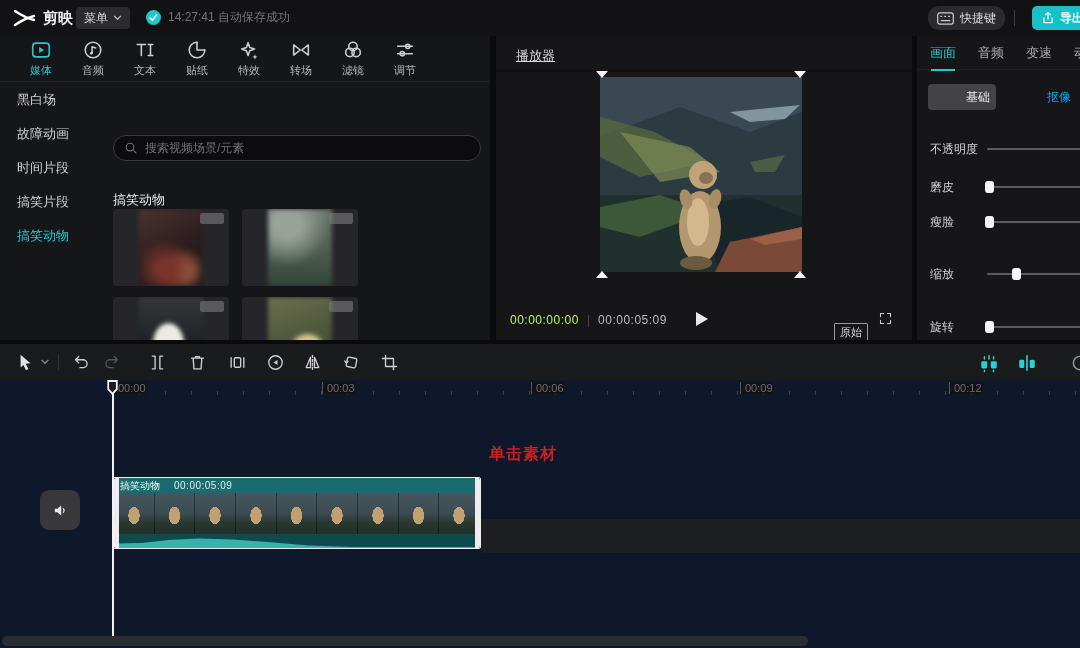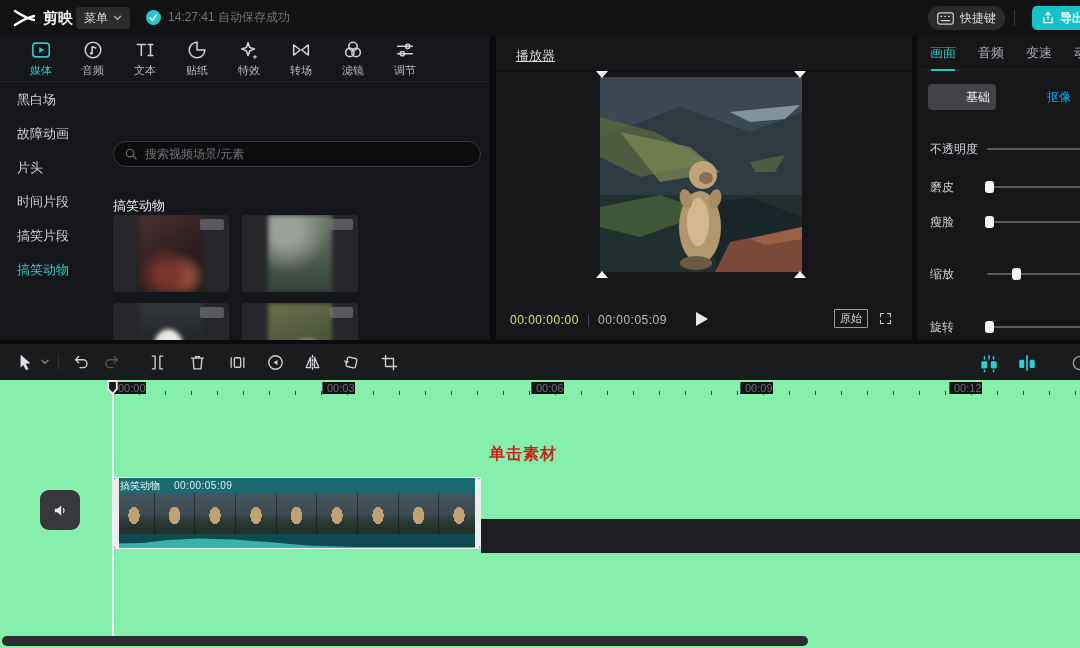--- a/index.html
+++ b/index.html
@@ -36,21 +36,21 @@
     padding-left:15px; border-bottom:1px solid #222226; }
   .mtab { width:52px; display:flex; flex-direction:column; align-items:center; justify-content:center; gap:2px; }
   .mtab .lbl { font-size:11px; color:#b4b4ba; }
   .mtab.active .lbl { color:#27c8c8; }
   .micon { width:22px; height:22px; }
 
   #media-sidebar { position:absolute; left:0; top:47px; width:100px; height:257px; }
   .side-item { height:34px; line-height:34px; padding-left:17px; font-size:13px; color:#cfcfd4; }
   .side-item.active { color:#2bc8c8; }
 
-  #media-content { position:absolute; left:100px; top:59px; width:390px; height:257px; }
+  #media-content { position:absolute; left:100px; top:53px; width:390px; height:257px; }
   .search-box { position:absolute; left:13px; top:46px; width:368px; height:26px; background:#0c0c0e;
     border:1px solid #3a3a3e; border-radius:13px; display:flex; align-items:center; padding:0 10px; gap:7px;
     top:46px; }
   .search-box input { flex:1; background:transparent; border:none; outline:none; color:#bfbfc4;
     font-size:12px; font-family:"Liberation Sans", sans-serif; }
   .search-box input::placeholder { color:#6f6f75; }
   .section-title { position:absolute; left:13px; top:102px; font-size:13px; color:#e9e9ec; }
   .thumb { position:absolute; width:116px; height:77px; background:#26262a; border-radius:4px; overflow:hidden; }
   .thumb .vid { position:absolute; left:22%; top:0; width:56%; height:100%; filter:blur(2px); }
   .thumb .badge { position:absolute; top:4px; right:5px; width:24px; height:11px;
@@ -77,21 +77,21 @@
   .vhandle { position:absolute; width:0; height:0; border-left:6px solid transparent; border-right:6px solid transparent; }
   .vh-tl { left:-4px; top:-6px; border-top:7px solid #f4f4f6; }
   .vh-tr { right:-4px; top:-6px; border-top:7px solid #f4f4f6; }
   .vh-bl { left:-4px; bottom:-6px; border-bottom:7px solid #f4f4f6; }
   .vh-br { right:-4px; bottom:-6px; border-bottom:7px solid #f4f4f6; }
   .player-controls { position:absolute; left:0; top:264px; width:416px; height:40px; display:flex; align-items:center; }
   .time-cur { margin-left:14px; font-size:12px; color:#bef264; letter-spacing:.5px; }
   .time-sep { margin:0 8px; color:#4a4a4e; font-size:12px; }
   .time-total { font-size:12px; color:#bcbcc1; letter-spacing:.5px; }
   .play-btn { position:absolute; left:199px; top:11px; }
-  .orig-badge { position:absolute; left:338px; top:9px; border:1px solid #9a9a9f; border-radius:1px;
+  .orig-badge { position:absolute; left:338px; top:23px; border:1px solid #9a9a9f; border-radius:1px;
     padding:1px 5px; font-size:11px; color:#d6d6da; }
   .fs-btn { position:absolute; left:382px; top:11px; }
 
   
   #inspector { position:absolute; left:917px; top:36px; width:163px; height:304px; background:#161619; overflow:hidden; }
   .insp-tabs { position:absolute; left:0; top:0; width:200px; height:34px; display:flex; gap:22px; padding-left:13px;
     align-items:center; border-bottom:1px solid #202024; }
   .insp-tab { font-size:13px; color:#a9a9af; white-space:nowrap; position:relative; }
   .insp-tab.active { color:#27c8c8; }
   .insp-tab.active::after { content:""; position:absolute; left:1px; right:1px; bottom:-9px; height:2px; background:#27c8c8; }
@@ -105,21 +105,21 @@
   .shandle { position:absolute; top:-5px; width:9px; height:12px; background:#f4f4f6; border-radius:3px; }
   .r0 { top:103px; } .r1 { top:141px; } .r2 { top:176px; } .r3 { top:228px; } .r4 { top:281px; }
   .h0 { left:-2px; } .h18 { left:17%; }
 
   
   #tl-toolbar { position:absolute; left:0; top:344px; width:1080px; height:36px; background:#1a1b1d; overflow:hidden; }
   .tbi { position:absolute; top:9px; }
   .tool-sep { position:absolute; left:58px; top:10px; width:1px; height:16px; background:#333337; }
 
   
-  #timeline { position:absolute; left:0; top:380px; width:1080px; height:268px; background:#86efac; }
+  #timeline { position:absolute; left:0; top:380px; width:1080px; height:268px; background:#0f172a; }
   .ruler { position:absolute; left:0; top:0; width:1080px; height:18px; }
   .ticks { position:absolute; left:113px; right:0; top:11px; height:4px;
     background:repeating-linear-gradient(90deg, #3c3c41 0 1px, rgba(0,0,0,0) 1px 26px); }
   .rlabel { position:absolute; top:2px; font-size:11px; color:#6d6d73; border-left:1px solid #55555a;
     padding-left:4px; height:12px; line-height:12px; background:#131315; }
   .rlabel:nth-of-type(1){ left:113px; } .rlabel:nth-of-type(2){ left:322px; }
   .rlabel:nth-of-type(3){ left:531px; } .rlabel:nth-of-type(4){ left:740px; }
   .rlabel:nth-of-type(5){ left:949px; }
 
   .annotation { position:absolute; left:489px; top:64px; font-size:16px; font-weight:600;
@@ -252,21 +252,20 @@
           <circle cx="15" cy="8" r="2.3" fill="#151619" class="stroke-ic"></circle>
           <circle cx="9" cy="16" r="2.3" fill="#151619" class="stroke-ic"></circle>
         </svg>
         <span class="lbl">调节</span>
       </div>
     </div>
 
     <div id="media-sidebar">
       <div class="side-item">黑白场</div>
       <div class="side-item">故障动画</div>
-      <div class="side-item">片头</div>
       <div class="side-item">时间片段</div>
       <div class="side-item">搞笑片段</div>
       <div class="side-item active">搞笑动物</div>
     </div>
 
     <div id="media-content">
       <div class="search-box">
         <svg width="14" height="14" viewBox="0 0 22 22">
           <circle cx="9.5" cy="9.5" r="6" stroke="#6f6f75" stroke-width="1.8" fill="none"></circle>
           <path d="M14 14 L19 19" stroke="#6f6f75" stroke-width="1.8" stroke-linecap="round"></path>

